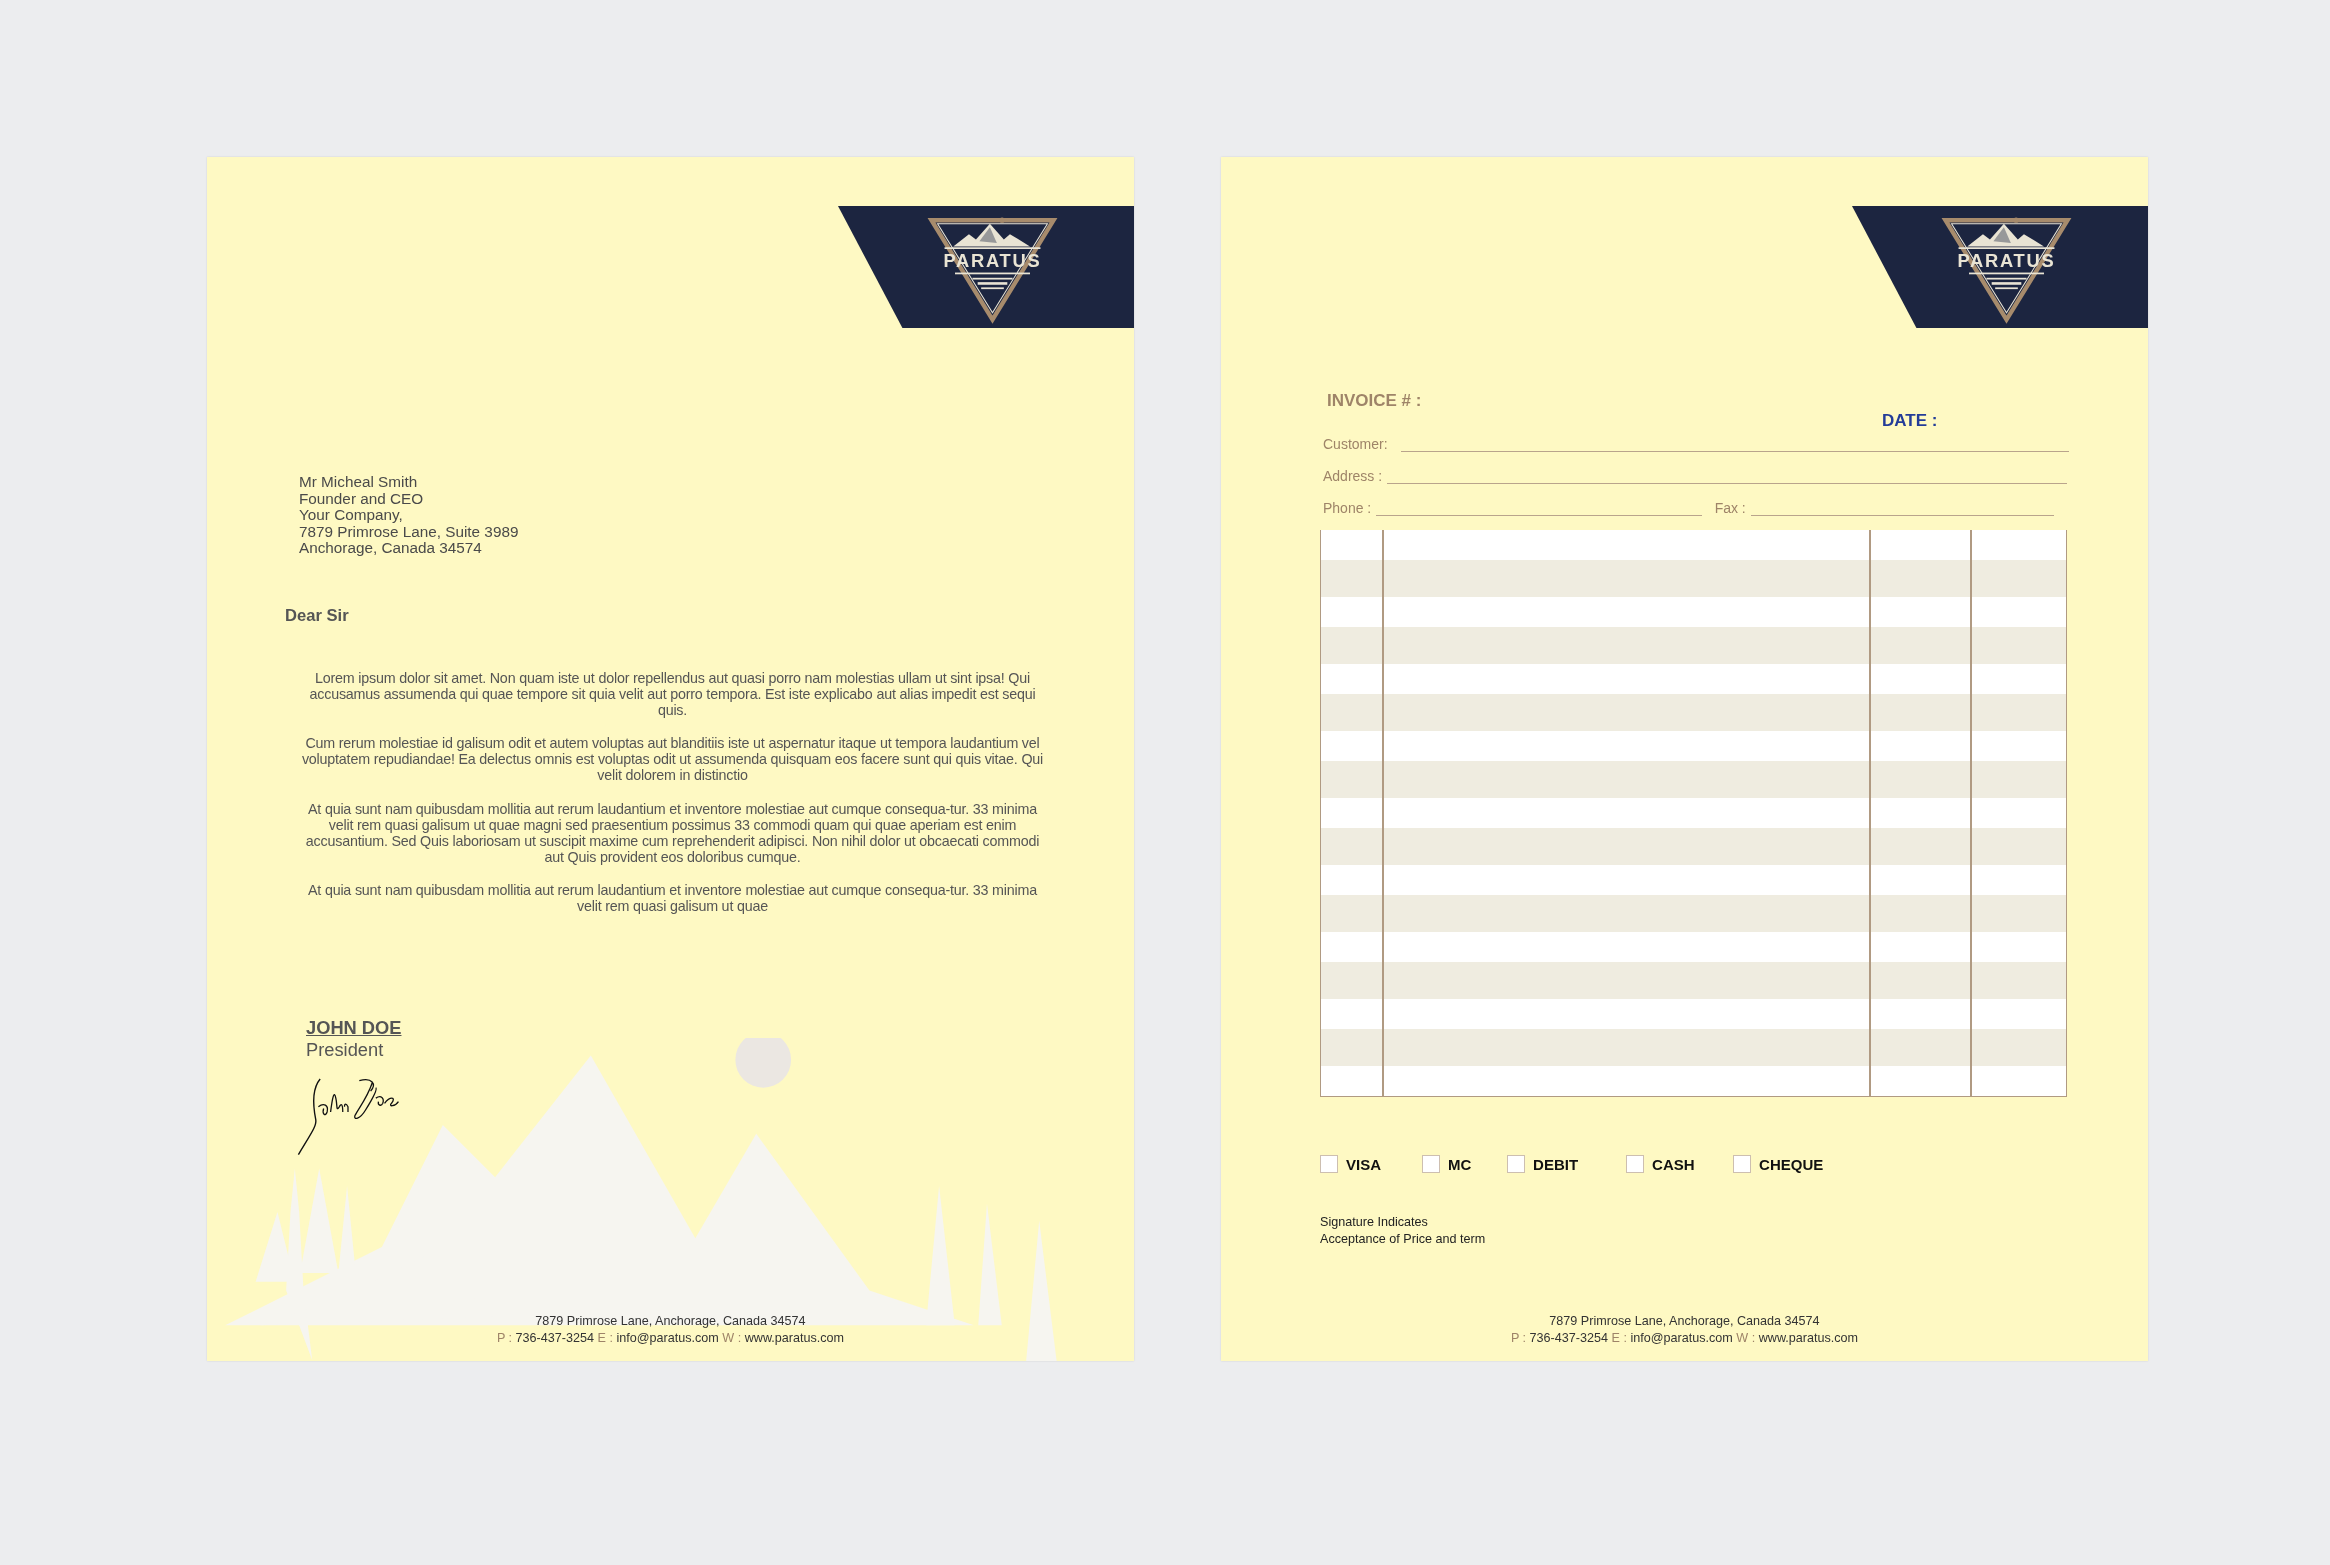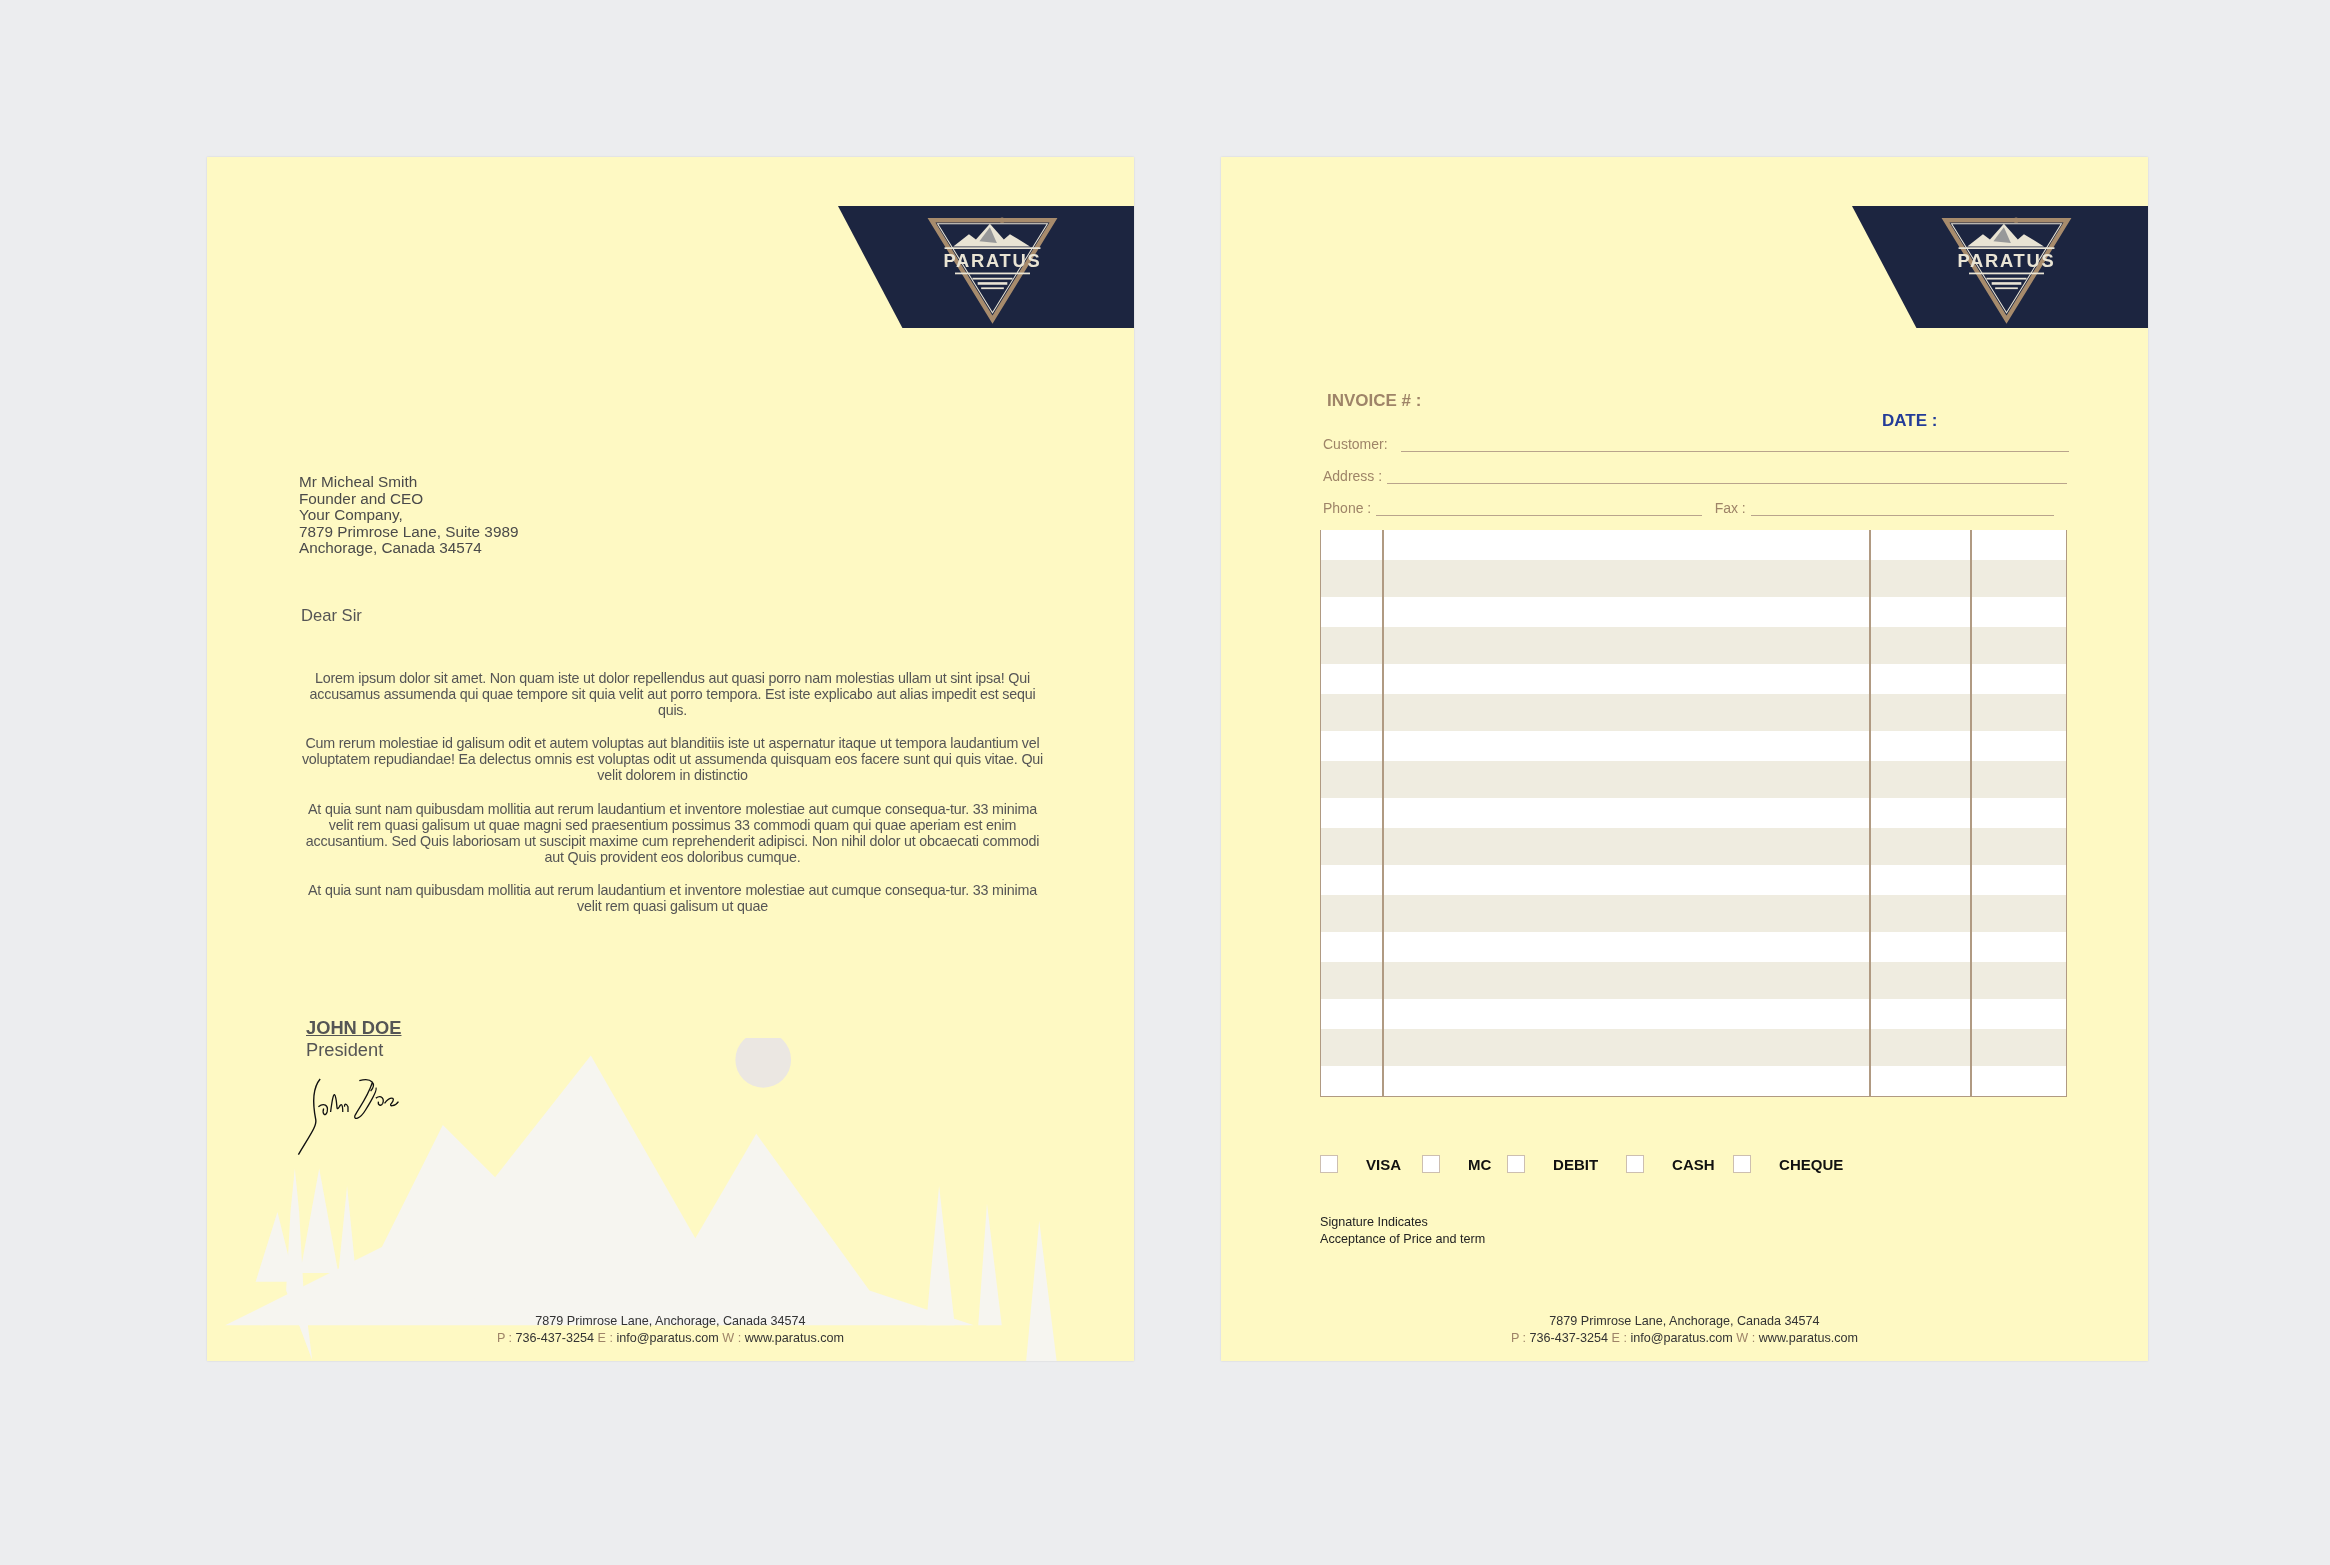--- a/index.html
+++ b/index.html
@@ -9,21 +9,21 @@
     .page { position: absolute; background: #fef9c3; box-shadow: 0 0 1.7px rgba(0,0,0,0.12); overflow: hidden; }
     #page-letter { left: 207px; top: 157px; width: 927px; height: 1204px; }
     #page-invoice { left: 1221px; top: 157px; width: 927px; height: 1204px; }
 
     .banner { position: absolute; top: 49px; right: 0; width: 296px; height: 122px; }
     .banner svg { position: absolute; left: 0; top: 0; }
 
     
     .recipient { position: absolute; left: 92px; top: 317px; font-size: 15.3px; line-height: 16.6px; color: #4a4a4a; }
     .recipient div { white-space: nowrap; }
-    .greeting { position: absolute; left: 94px; top: 449px; font-size: 16.6px; font-weight: normal; color: #555; }
+    .greeting { position: absolute; left: 78px; top: 449px; font-size: 16.6px; font-weight: bold; color: #555; }
     .body-text { position: absolute; left: 94px; top: 513px; width: 743px; font-size: 14.3px; line-height: 16px; color: #555; letter-spacing: -0.2px; }
     .body-text p { margin-bottom: 17.4px; text-align: center; }
     .sign-name { position: absolute; left: 99px; top: 860px; font-size: 18.3px; font-weight: bold; color: #555; text-decoration: underline; }
     .sign-title { position: absolute; left: 99px; top: 882px; font-size: 18.3px; color: #555; }
     .signature { position: absolute; left: 87px; top: 915px; }
     .watermark { position: absolute; left: 0; top: 881px; width: 927px; height: 323px; }
 
     .footer { position: absolute; left: 0; width: 100%; top: 1156px; text-align: center; font-size: 12.6px; line-height: 16.6px; color: #333; }
     .footer .lbl { color: #9e8468; }
 
@@ -42,21 +42,21 @@
     .trow.odd { background: #ffffff; height: 30px; }
     .trow.even { background: #efece0; height: 37px; }
     .trow div { height: 100%; }
     .c-qty { width: 63px; }
     .c-desc { width: 487px; }
     .c-price { width: 100px; }
     .c-amt { flex: 1; }
     .vline { position: absolute; top: 0; bottom: 0; width: 1.7px; background: #b09a82; }
 
     .payments { position: absolute; left: 99px; top: 998px; display: flex; font-size: 15px; font-weight: bold; color: #111; }
-    .pay { display: flex; align-items: center; gap: 20px; }
+    .pay { display: flex; align-items: center; }
     .chk { width: 18.3px; height: 18.3px; border: 1.3px solid #cdbfb0; background: #fff; margin-right: 7.8px; }
 
     .sig-note { position: absolute; left: 99px; top: 1057px; font-size: 12.6px; line-height: 16.6px; color: #222; font-family: "Liberation Sans", sans-serif; }
 
     .totals { position: absolute; left: 649px; top: 982px; width: 197px; border: 1.7px solid #a08870; border-top: none; }
     .tot-row { display: flex; height: 35px; border-top: 1.7px solid #a08870; }
     .tot-row .tl { width: 100px; border-right: 1.7px solid #a08870; display: flex; align-items: center; justify-content: center; font-weight: bold; font-size: 14.4px; color: #111; }
     .tot-row .tv { flex: 1; }
   </style>
 </head>

